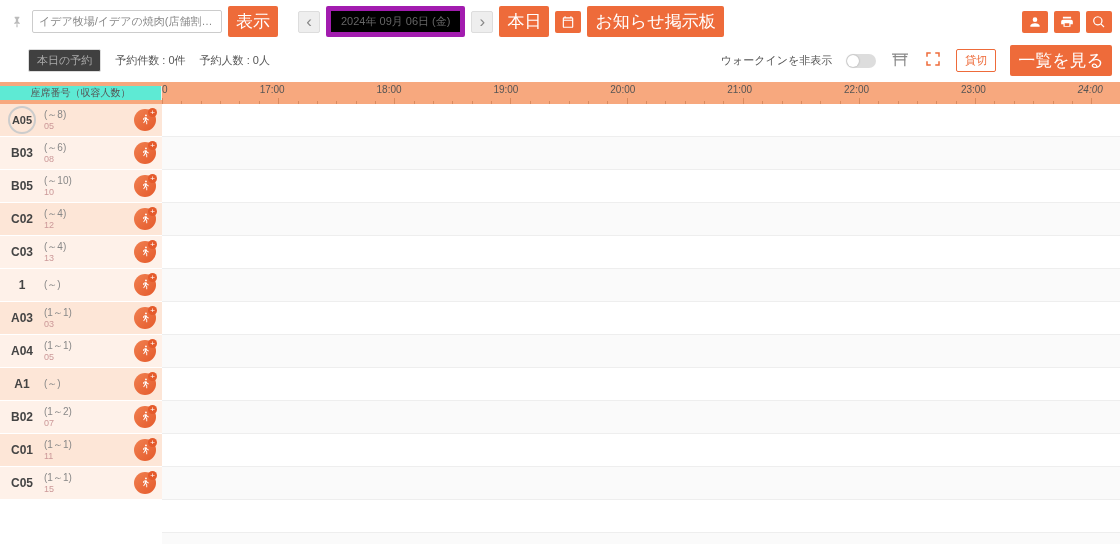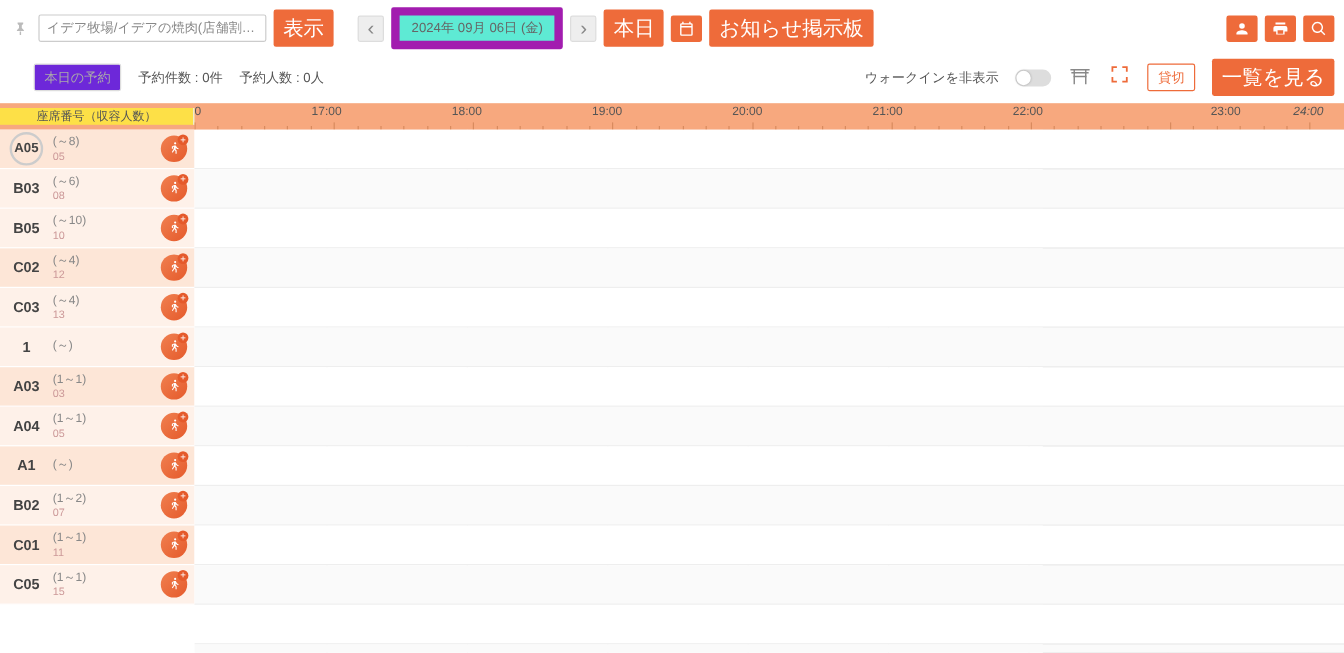--- a/index.html
+++ b/index.html
@@ -3,33 +3,33 @@
 <meta charset="utf-8">
 <style>
 * { box-sizing: border-box; margin: 0; padding: 0; }
 body { font-family: "Hiragino Sans", "Meiryo", sans-serif; font-size: 12px; color: #333; background: #fff; overflow: hidden; width: 1120px; height: 544px; }
 .topbar { display: flex; align-items: center; padding: 6px 8px; gap: 6px; }
 .pin { width: 18px; height: 18px; display: flex; align-items: center; justify-content: center; color: #bbb; }
 .breadcrumb-box { border: 1px solid #ccc; border-radius: 2px; padding: 3px 6px; font-size: 11px; color: #888; width: 190px; white-space: nowrap; overflow: hidden; text-overflow: ellipsis; }
 .btn { border: none; border-radius: 2px; padding: 4px 8px; font-size: 17px; cursor: pointer; display: inline-flex; align-items: center; justify-content: center; }
 .btn-orange { background: #ee6b3a; color: #fff; }
 .btn-nav { background: #eee; color: #888; width: 22px; height: 22px; border: 1px solid #ddd; }
-.date-display { border: 7px solid #a21caf; border-radius: 2px; padding: 3px 10px; font-size: 11px; color: #666; background: #5eead4; }
+.date-display { border: 5px solid #a21caf; border-radius: 2px; padding: 3px 10px; font-size: 11px; color: #666; background: #000000; }
 .spacer { flex: 1; }
 .secondbar { display: flex; align-items: center; padding: 2px 8px 6px 28px; gap: 14px; }
-.btn-gray { background: #6d28d9; color: #aaa; border: 1px solid #ddd; padding: 3px 8px; font-size: 11px; border-radius: 2px; }
+.btn-gray { background: #404040; color: #aaa; border: 1px solid #ddd; padding: 3px 8px; font-size: 11px; border-radius: 2px; }
 .stat { font-size: 11px; color: #555; }
 .toggle { width: 30px; height: 14px; background: #ddd; border-radius: 7px; position: relative; }
 .toggle::after { content: ''; width: 12px; height: 12px; background: #fff; border-radius: 50%; position: absolute; top: 1px; left: 1px; box-shadow: 0 0 2px rgba(0,0,0,.3); }
 .gate-icon { width: 20px; height: 16px; }
 .expand-icon { color: #ee6b3a; font-size: 16px; }
 .btn-outline { border: 1px solid #ee6b3a; color: #ee6b3a; background: #fff; padding: 3px 8px; font-size: 11px; border-radius: 2px; }
 .grid-wrap { position: relative; }
 .header-row { display: flex; background: #f7a87e; height: 22px; align-items: center; }
-.seat-header { width: 162px; text-align: center; font-size: 10px; color: #555; background: #fde047; border-right: 1px solid #eee; }
+.seat-header { width: 162px; text-align: center; font-size: 10px; color: #555; background: #5eead4; border-right: 1px solid #eee; }
 .time-header { flex: 1; position: relative; height: 22px; overflow: hidden; }
 .time-label { position: absolute; top: 2px; font-size: 10px; color: #555; transform: translateX(-50%); }
 .tick-row { position: absolute; left: 0; right: 0; bottom: 0; height: 6px; }
 .tick { position: absolute; bottom: 0; width: 1px; background: #d88a5e; }
 .tick.major { height: 6px; }
 .tick.minor { height: 3px; }
 .body-area { display: flex; height: 472px; overflow: hidden; }
 .seat-col { width: 162px; flex-shrink: 0; }
 .seat-row { height: 33px; display: flex; align-items: center; border-bottom: 1px solid #fff; position: relative; }
 .seat-row.even { background: #fde6d7; }
@@ -165,21 +165,21 @@
           <div class="tick minor" style="left: 94.9792%;"></div>
           <div class="tick major" style="left: 97%;"></div>
         </div>
     <span class="time-label" style="left: 0%;">00</span>
         <span class="time-label" style="left: 11.5%;">17:00</span>
         <span class="time-label" style="left: 23.7%;">18:00</span>
         <span class="time-label" style="left: 35.9%;">19:00</span>
         <span class="time-label" style="left: 48.1%;">20:00</span>
         <span class="time-label" style="left: 60.3%;">21:00</span>
         <span class="time-label" style="left: 72.5%;">22:00</span>
-        <span class="time-label" style="left: 84.7%; margin-left: 48px;">23:00</span>
+        <span class="time-label" style="left: 84.7%;">23:00</span>
         <span class="time-label" style="left: 96.9%; font-style: italic;">24:00</span>
       </div>
   </div>
   <div class="body-area">
     <div class="seat-col" id="seat-col">
         <div class="seat-row even">
           <div class="seat-label circled">A05</div>
           <div>
             <div class="seat-cap">(～8)</div>
             <div class="seat-sub">05</div>

